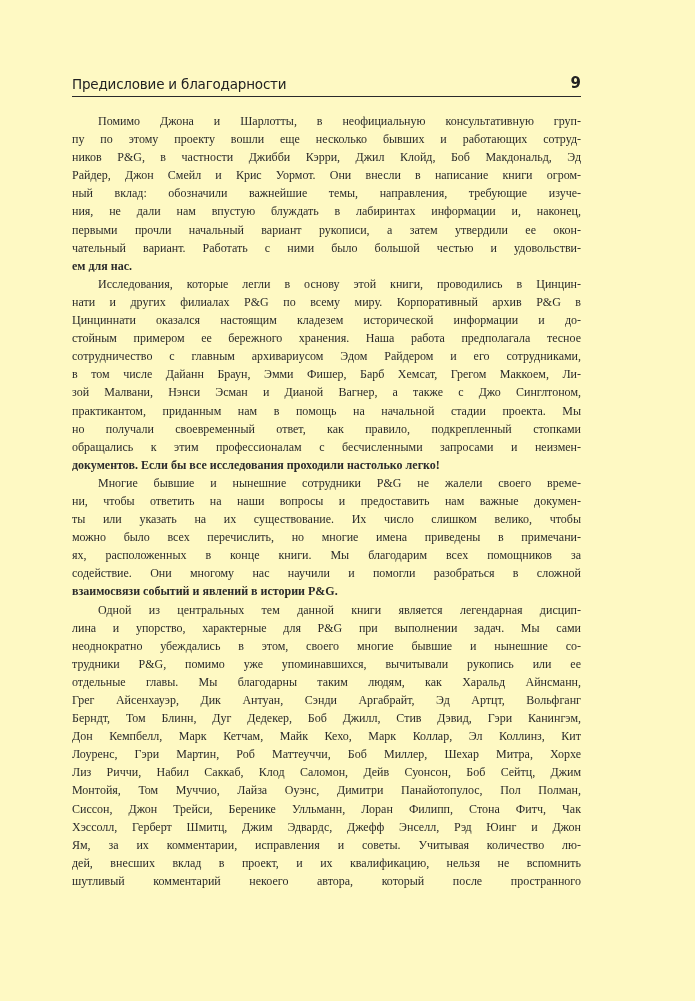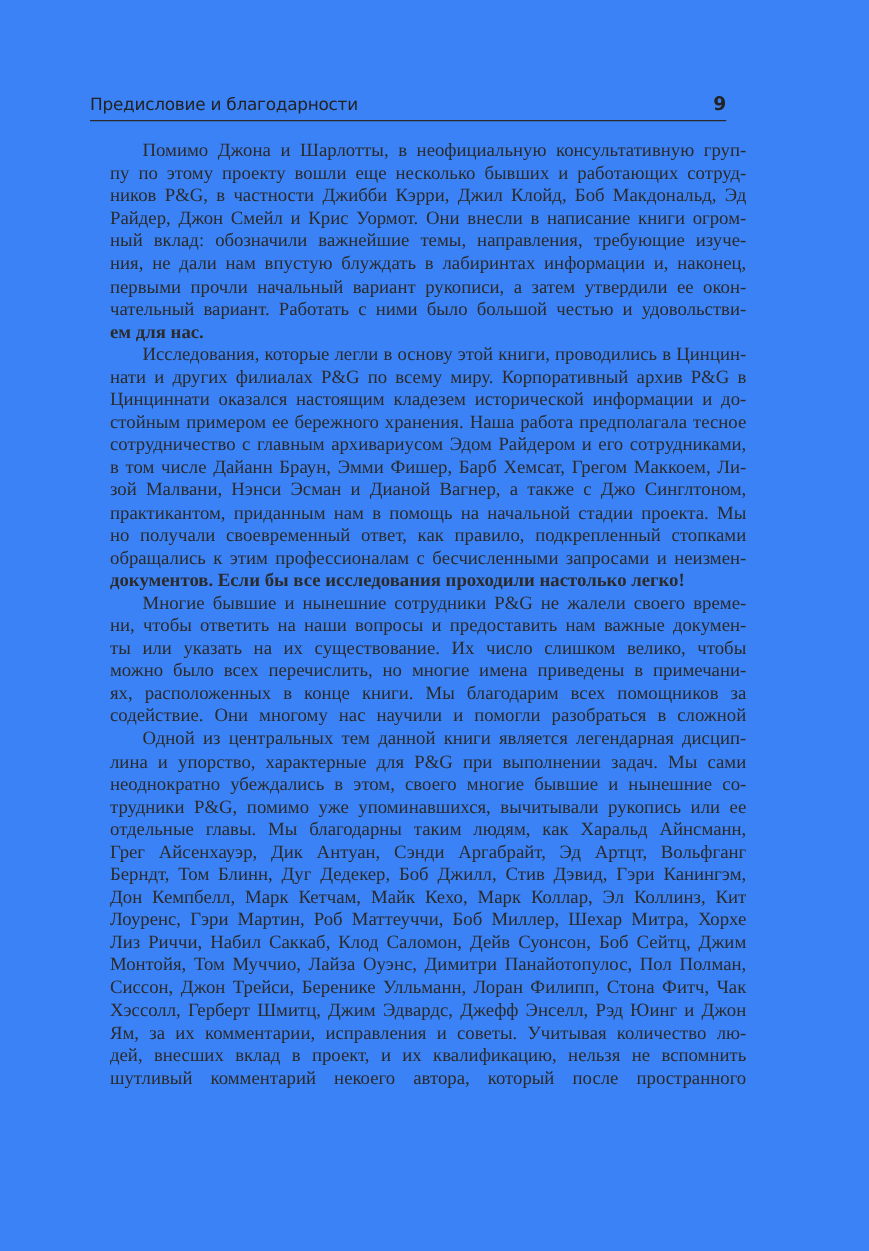--- a/index.html
+++ b/index.html
@@ -1,27 +1,27 @@
 <!DOCTYPE html>
 <html><head>
 <meta charset="utf-8">
 <style>
   html, body { margin: 0; padding: 0; background: #ffffff; }
   body { width: 695px; height: 1001px; position: relative; overflow: hidden; }
-  .page { position: absolute; left: 0; top: 0; width: 695px; height: 1001px; background: #3b82f6; }
+  .page { position: absolute; left: 0; top: 0; width: 695px; height: 1001px; background: #fef9c3; }
   .running-head {
     position: absolute; left: 72px; top: 74px; width: 509px; height: 22px;
     border-bottom: 1.5px solid #2a2a2a;
     font-family: "DejaVu Sans", sans-serif; font-size: 13.5px; color: #222;
   }
   .running-head .title { position: absolute; left: 0; top: 2px; letter-spacing: -0.2px; }
   .running-head .num { position: absolute; right: 0; top: 0; font-weight: bold; font-size: 15px; }
   .body-text {
-    position: absolute; left: 88px; top: 112px; width: 509px;
-    font-family: "Liberation Serif", serif; font-size: 15px; line-height: 18.1px;
+    position: absolute; left: 72px; top: 112px; width: 509px;
+    font-family: "Liberation Serif", serif; font-size: 12px; line-height: 18.1px;
     color: #2b2b2b;
   }
   .line { display: block; white-space: nowrap; text-align: justify; text-align-last: justify; height: 18.1px; }
   .line.last { text-align-last: left; font-weight: bold; }
   .line.indent { padding-left: 26px; }
 </style>
 </head>
 <body>
 
 <div class="page">
@@ -54,20 +54,21 @@
         <span class="line">обращались к этим профессионалам с бесчисленными запросами и неизмен-</span>
         <span class="line last">документов. Если бы все исследования проходили настолько легко!</span>
       </div>
       <div>
         <span class="line indent">Многие бывшие и нынешние сотрудники P&amp;G не жалели своего време-</span>
         <span class="line">ни, чтобы ответить на наши вопросы и предоставить нам важные докумен-</span>
         <span class="line">ты или указать на их существование. Их число слишком велико, чтобы</span>
         <span class="line">можно было всех перечислить, но многие имена приведены в примечани-</span>
         <span class="line">ях, расположенных в конце книги. Мы благодарим всех помощников за</span>
         <span class="line">содействие. Они многому нас научили и помогли разобраться в сложной</span>
+        <span class="line last">взаимосвязи событий и явлений в истории P&amp;G.</span>
       </div>
       <div>
         <span class="line indent">Одной из центральных тем данной книги является легендарная дисцип-</span>
         <span class="line">лина и упорство, характерные для P&amp;G при выполнении задач. Мы сами</span>
         <span class="line">неоднократно убеждались в этом, своего многие бывшие и нынешние со-</span>
         <span class="line">трудники P&amp;G, помимо уже упоминавшихся, вычитывали рукопись или ее</span>
         <span class="line">отдельные главы. Мы благодарны таким людям, как Харальд Айнсманн,</span>
         <span class="line">Грег Айсенхауэр, Дик Антуан, Сэнди Аргабрайт, Эд Артцт, Вольфганг</span>
         <span class="line">Берндт, Том Блинн, Дуг Дедекер, Боб Джилл, Стив Дэвид, Гэри Канингэм,</span>
         <span class="line">Дон Кемпбелл, Марк Кетчам, Майк Кехо, Марк Коллар, Эл Коллинз, Кит</span>

